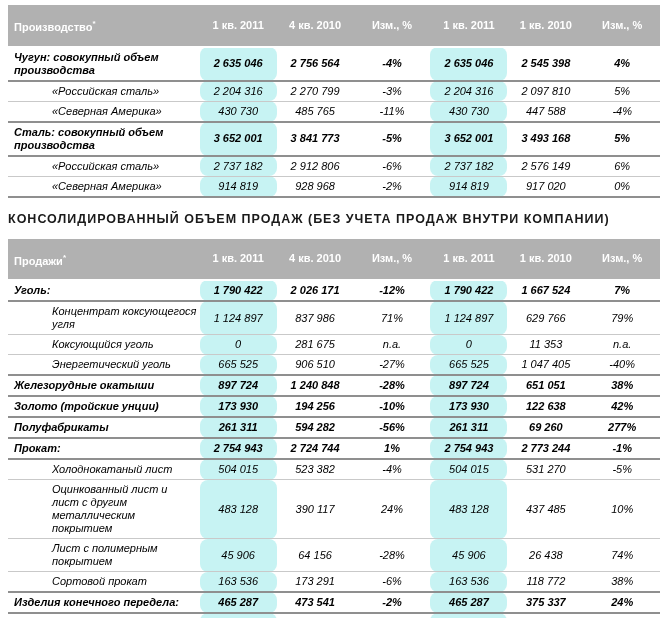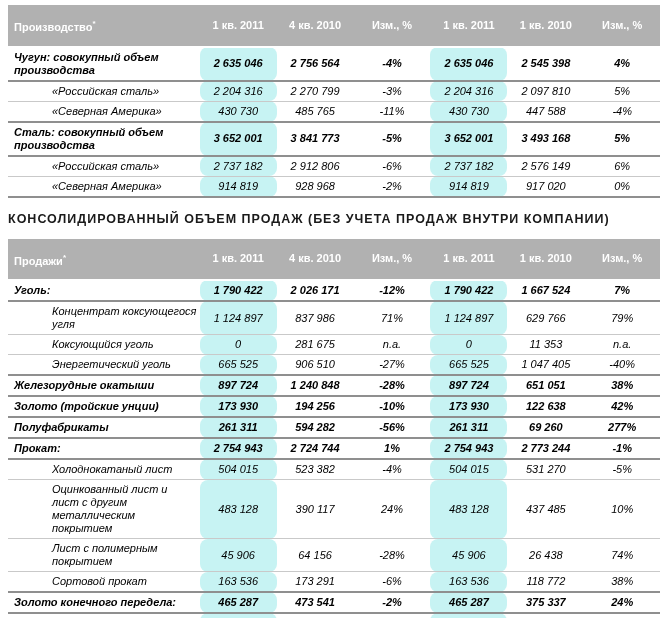--- a/index.html
+++ b/index.html
@@ -281,21 +281,21 @@
         <tr class="sub">
           <td class="label">Сортовой прокат</td>
           <td class="hl">163 536</td>
           <td class="">173 291</td>
           <td class="">-6%</td>
           <td class="hl">163 536</td>
           <td class="">118 772</td>
           <td class="">38%</td>
         </tr>
         <tr class="group">
-          <td class="label">Золото конечного передела:</td>
+          <td class="label">Изделия конечного передела:</td>
           <td class="hl">465 287</td>
           <td class="">473 541</td>
           <td class="">-2%</td>
           <td class="hl">465 287</td>
           <td class="">375 337</td>
           <td class="">24%</td>
         </tr>
         <tr class="sub">
           <td class="label">Метизная продукция</td>
           <td class="hl">188 113</td>

